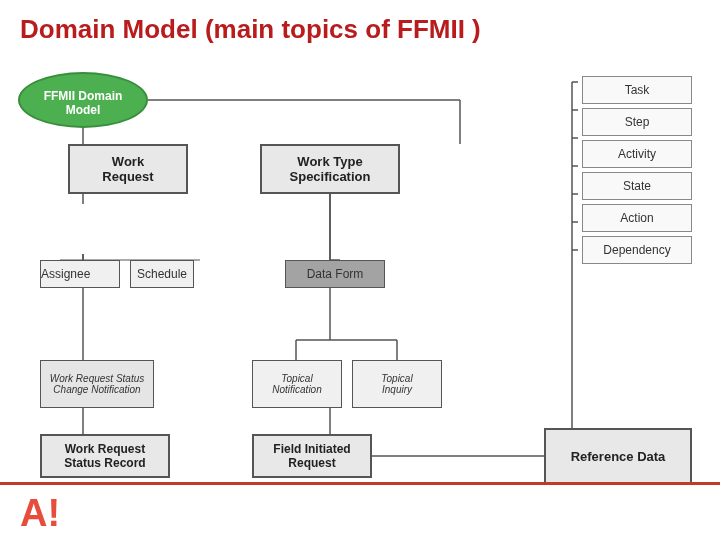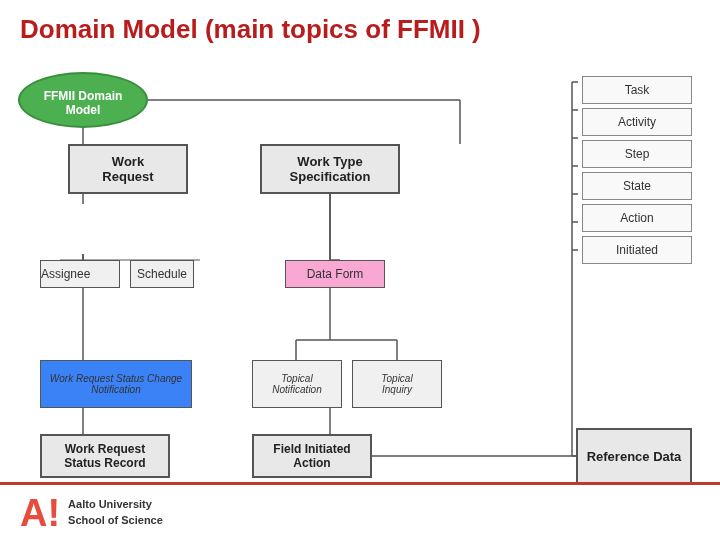--- a/index.html
+++ b/index.html
@@ -139,37 +139,37 @@
     }
 
     
     .box-data-form {
       position: absolute;
       left: 285px;
       top: 200px;
       width: 100px;
       height: 28px;
       border: 1.5px solid #555;
-      background: #f9a8d4;
+      background: #a3a3a3;
       display: flex;
       align-items: center;
       justify-content: center;
       font-size: 12px;
       color: #333;
     }
 
     
     .box-status-change {
       position: absolute;
       left: 40px;
       top: 300px;
-      width: 152px;
+      width: 114px;
       height: 48px;
       border: 1.5px solid #555;
-      background: #3b82f6;
+      background: #e5e5e5;
       display: flex;
       align-items: center;
       justify-content: flex-start;
       text-align: center;
       font-size: 10px;
       color: #333;
       font-style: italic;
     }
 
     
@@ -242,21 +242,21 @@
       font-size: 12px;
       font-weight: bold;
       color: #222;
     }
 
     
     .box-reference-data {
       position: absolute;
       right: 28px;
       top: 368px;
-      width: 116px;
+      width: 148px;
       height: 56px;
       border: 2px solid #555;
       background: #e8e8e8;
       display: flex;
       align-items: center;
       justify-content: center;
       text-align: center;
       font-size: 13px;
       font-weight: bold;
       color: #222;
@@ -358,25 +358,25 @@
     <line x1="372" y1="396" x2="578" y2="396" stroke="#555" stroke-width="1.5"></line>
   </svg>
 
   <div class="ellipse-domain">
     <span style="white-space:pre-line;margin-top:6px;">FFMII Domain
 Model</span>
   </div>
 
   <div class="right-list">
     <div class="right-item">Task</div>
+    <div class="right-item">Step</div>
     <div class="right-item">Activity</div>
-    <div class="right-item">Step</div>
     <div class="right-item">State</div>
     <div class="right-item">Action</div>
-    <div class="right-item">Initiated</div>
+    <div class="right-item">Dependency</div>
   </div>
 
   <div class="box-work-request">
     <span style="white-space:pre-line;">Work
 Request</span>
   </div>
 
   <div class="box-work-type">
     <span style="white-space:pre-line;">Work Type
 Specification</span>
@@ -408,29 +408,25 @@
 Inquiry</span>
   </div>
 
   <div class="box-status-record">
     <span style="white-space:pre-line;">Work Request
 Status Record</span>
   </div>
 
   <div class="box-field-init">
     <span style="white-space:pre-line;">Field Initiated
-Action</span>
+Request</span>
   </div>
 
   <div class="box-reference-data">
     <span>Reference Data</span>
   </div>
 </div>
 
 <div class="bottom-bar">
   <div class="aalto-logo">
     <span class="aalto-a">A!</span>
-    <div class="aalto-text">
-      <span>Aalto University</span>
-      <span>School of Science</span>
-    </div>
   </div>
 </div>
 
 </body></html>

